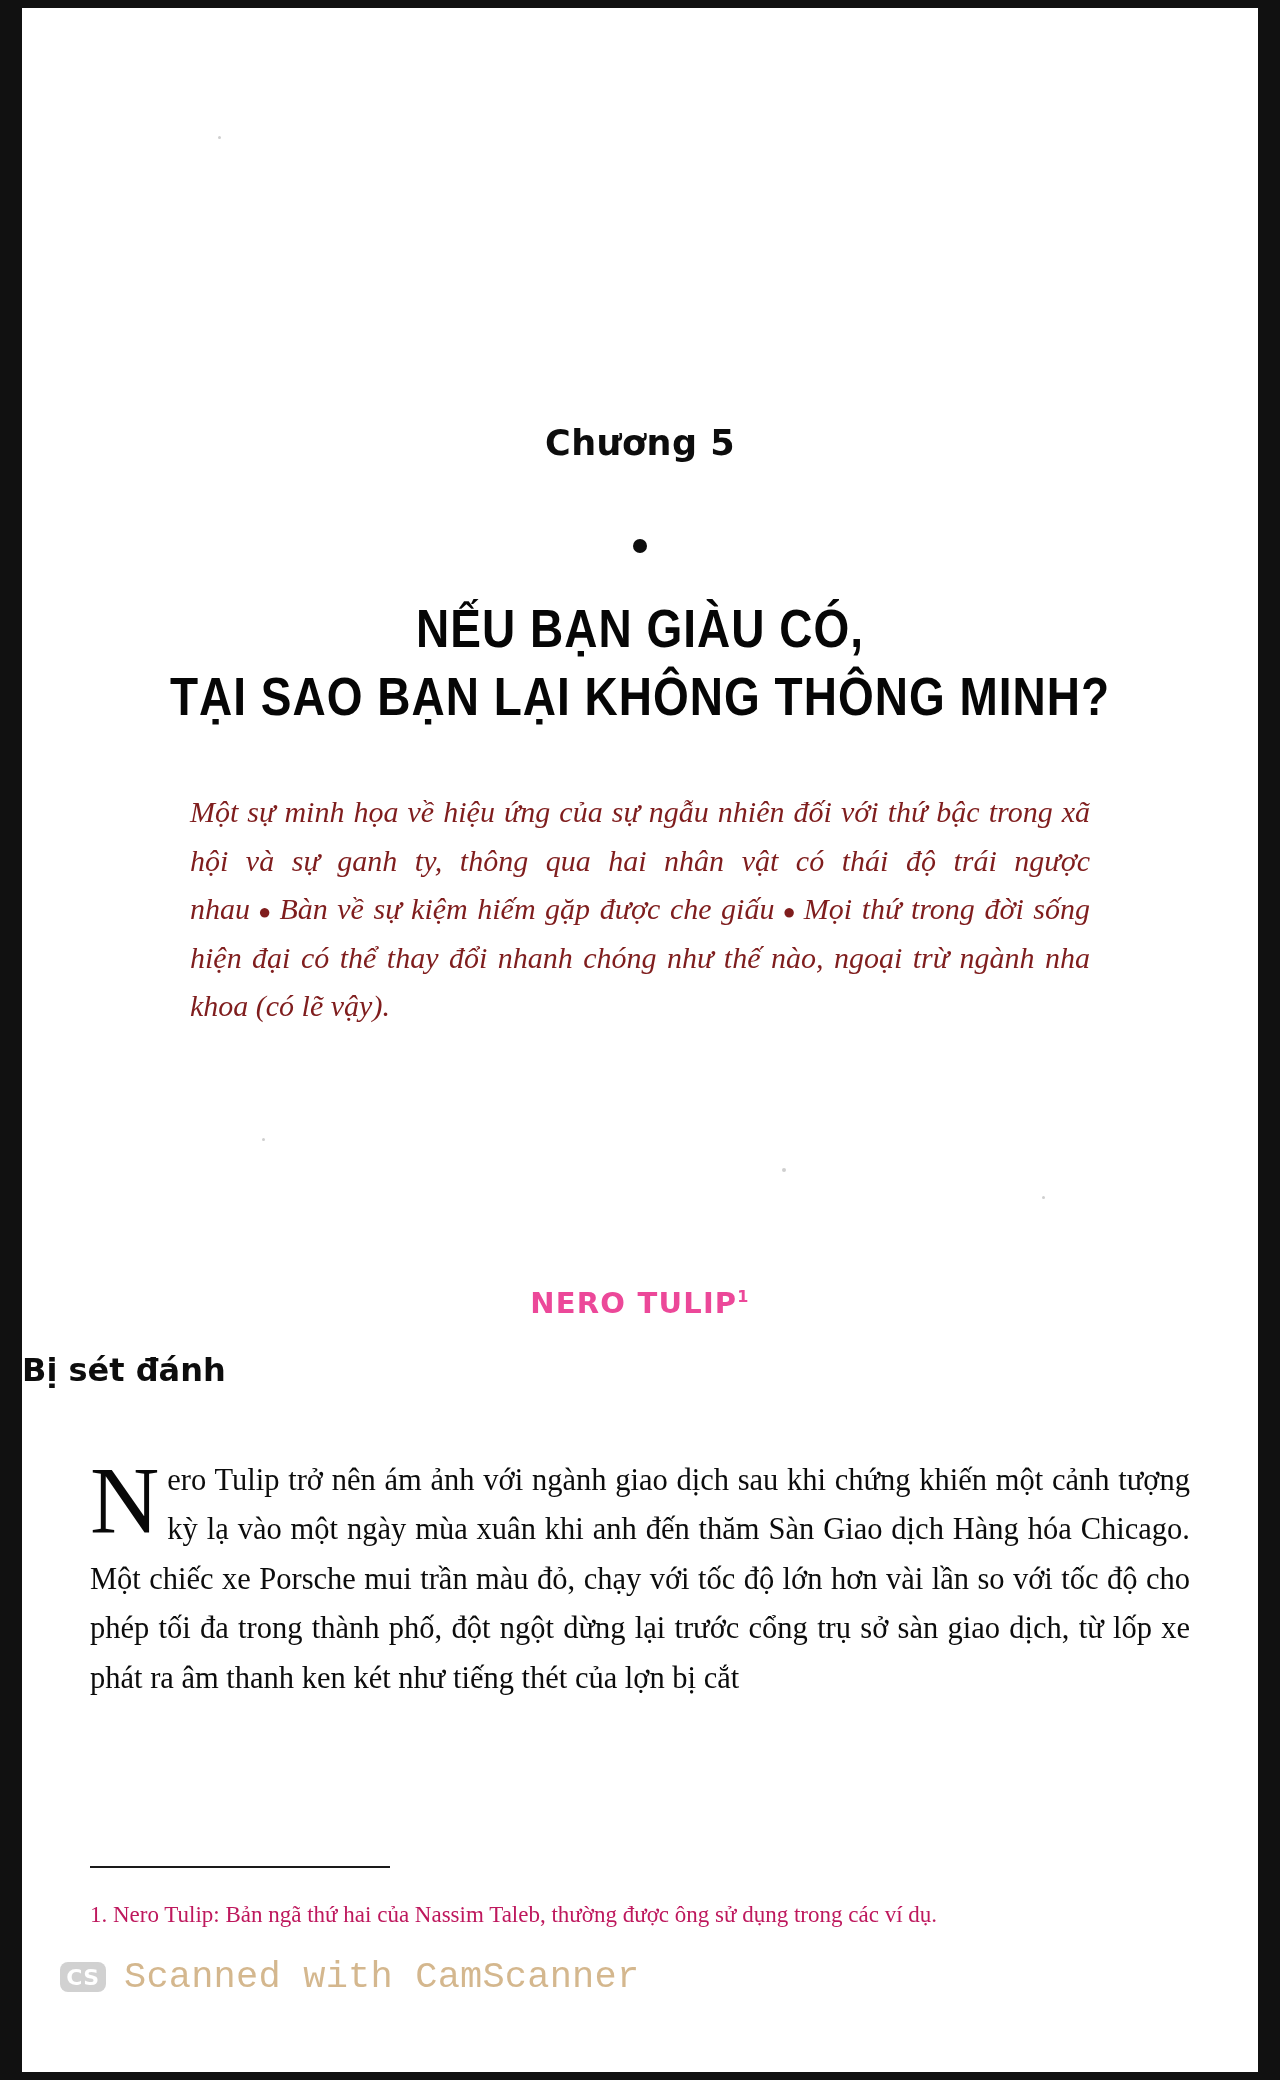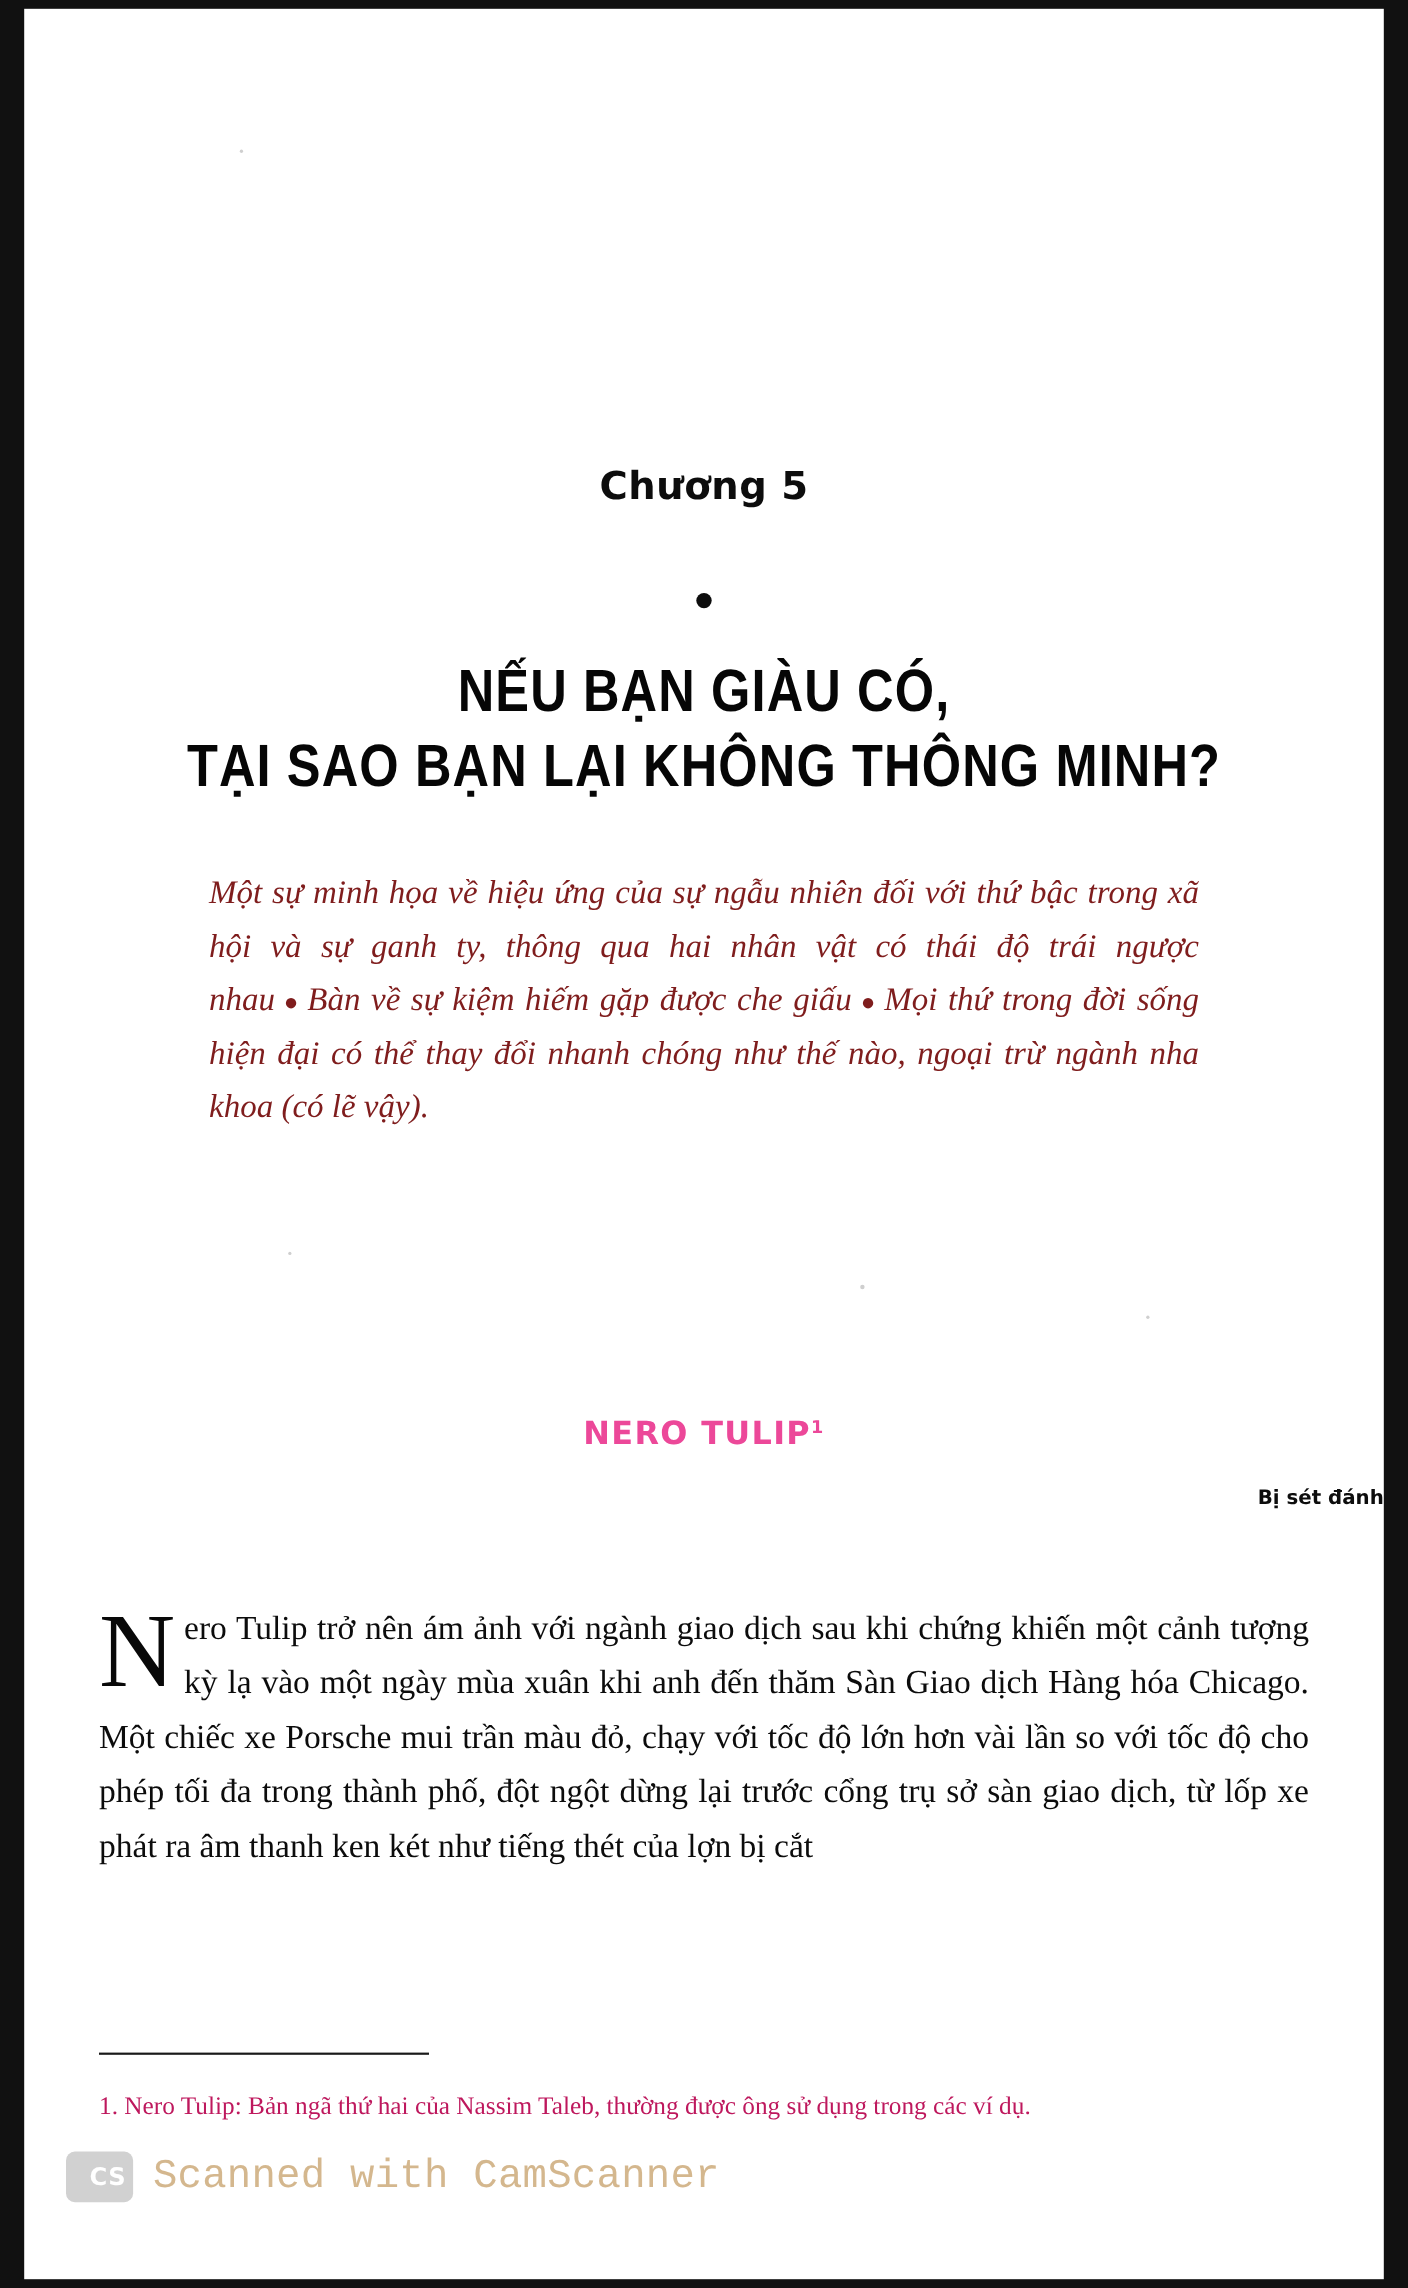--- a/index.html
+++ b/index.html
@@ -118,24 +118,24 @@
   }
   .section-title sup {
     font-size: 16px;
     vertical-align: super;
   }
   .section-sub {
     position: absolute;
     top: 1343px;
     left: 0;
     width: 100%;
-    text-align: right;
-    font-family: "DejaVu Sans", sans-serif;
-    font-weight: bold;
-    font-size: 18px;
+    text-align: left;
+    font-family: "DejaVu Sans", sans-serif;
+    font-weight: bold;
+    font-size: 32px;
     color: #0d0d0d;
   }
 
   .body-text {
     position: absolute;
     top: 1448px;
     left: 68px;
     width: 1100px;
     font-family: "Liberation Serif", serif;
     font-size: 30.5px;
@@ -177,32 +177,31 @@
     position: absolute;
     left: 38px;
     top: 1948px;
     display: flex;
     align-items: center;
     gap: 18px;
     opacity: 0.45;
   }
   .cs-badge {
     width: 46px;
-    height: 46px;
+    height: 30px;
     border-radius: 8px;
     background: #9a9a9a;
     color: #ffffff;
     font-family: "DejaVu Sans", sans-serif;
     font-weight: bold;
     font-size: 22px;
     display: flex;
     align-items: center;
     justify-content: center;
     letter-spacing: 0.5px;
-    padding-left: 15px;
   }
   .cs-text {
     font-family: Liberation Mono, monospace;
     font-size: 37px;
     color: #a16207;
     letter-spacing: 0.2px;
   }
 
   
   .speck {

